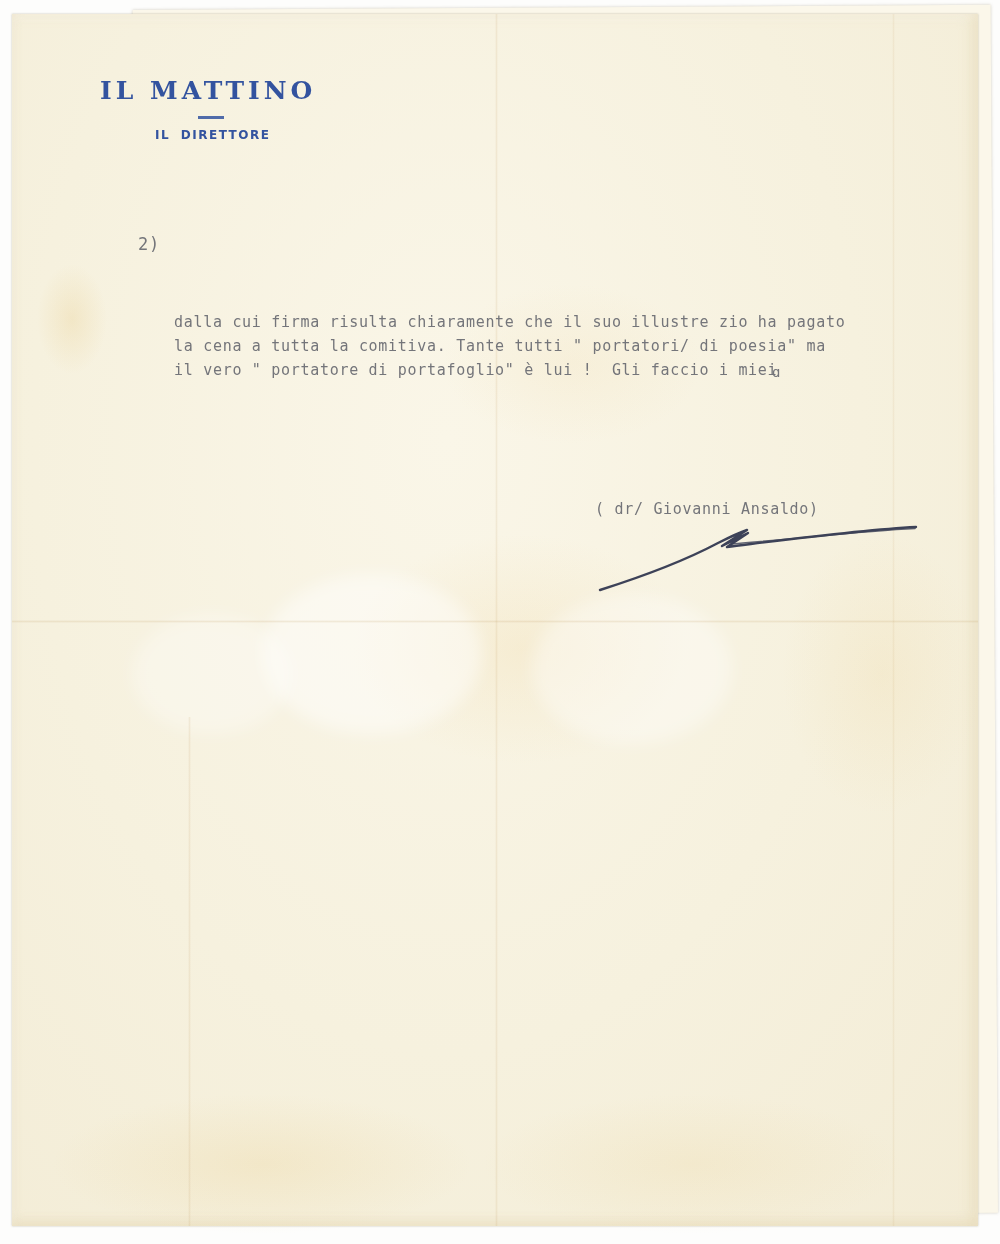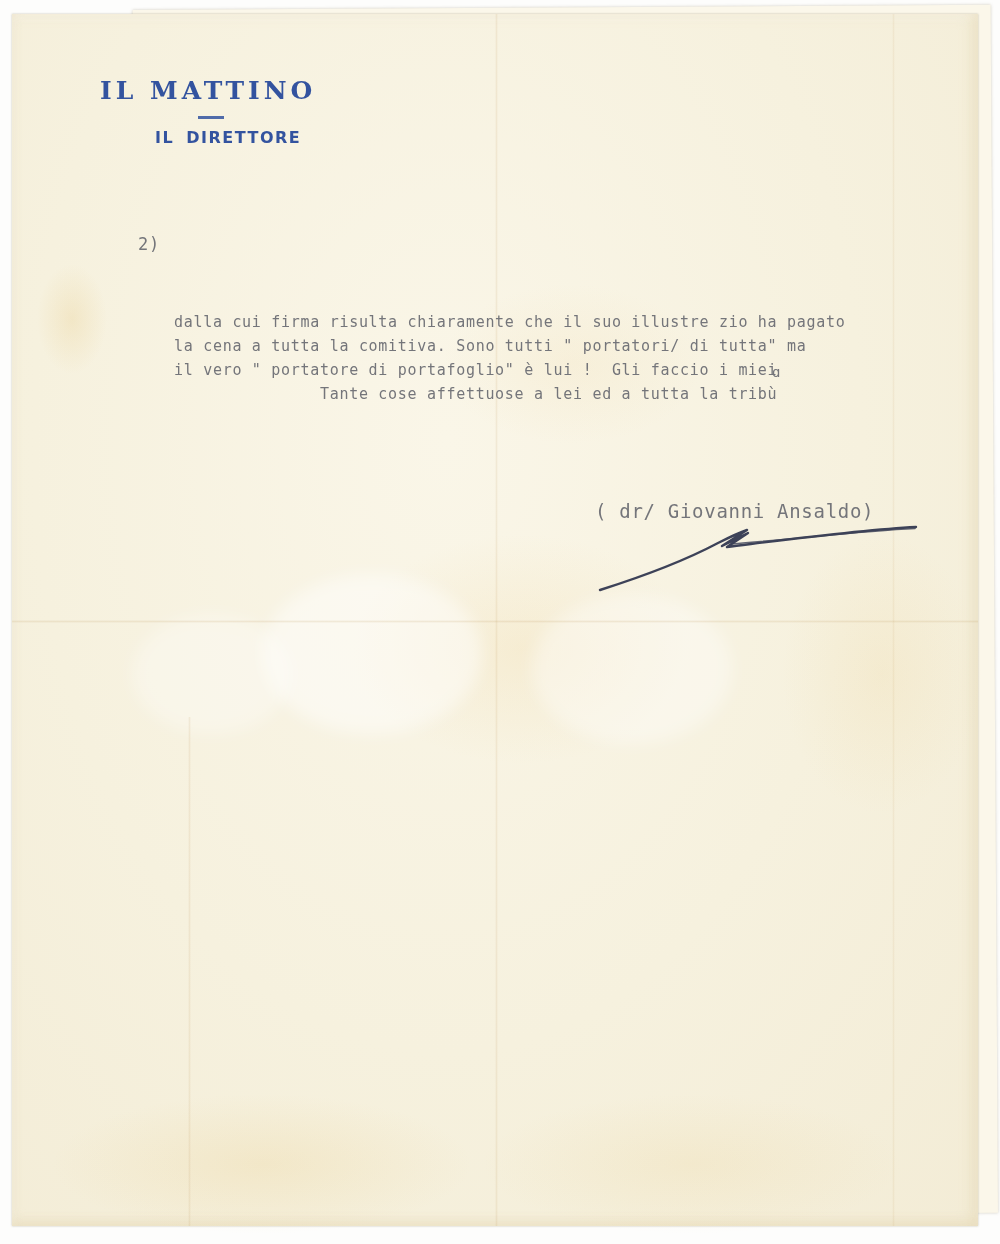--- a/index.html
+++ b/index.html
@@ -67,21 +67,21 @@
     color:var(--letterhead-blue,#33539f);
     white-space:nowrap;
   }
   .lh-rule{
     position:absolute;left:186px;top:102px;width:26px;height:2.5px;
     background:var(--letterhead-blue,#33539f);opacity:.85;
   }
   .lh-subtitle{
     position:absolute;left:143px;top:114px;
     font-family:"DejaVu Sans", sans-serif;
-    font-weight:bold;font-size:16px;letter-spacing:1.5px;word-spacing:5px;
+    font-weight:bold;font-size:12px;letter-spacing:1.5px;word-spacing:5px;
     color:var(--letterhead-blue,#33539f);
     white-space:nowrap;
   }
 
   
   .page-number{
     position:absolute;left:126px;top:220px;
     font-size:17px;color:var(--typewriter-ink,#74757a);
     letter-spacing:.7px;
   }
@@ -91,21 +91,21 @@
     color:var(--typewriter-ink,#74757a);
     letter-spacing:.7px;
   }
   .tw-line{white-space:pre;height:24px;}
   .overstrike{
     position:absolute;left:760px;top:350px;
     font-size:14px;color:var(--typewriter-ink,#74757a);
   }
   .signature-name{
     position:absolute;left:583px;top:486px;
-    font-size:19px;letter-spacing:.7px;
+    font-size:15px;letter-spacing:.7px;
     color:var(--typewriter-ink,#74757a);
     white-space:pre;
   }
   .signature-svg{
     position:absolute;left:574px;top:506px;width:348px;height:84px;
   }
   .signature-svg path{
     fill:none;
     stroke:var(--signature-ink,#3d4258);
     stroke-linecap:round;stroke-linejoin:round;
@@ -135,23 +135,22 @@
     <div class="crease-v left-low"></div>
 
     <div class="lh-title">IL MATTINO</div>
     <div class="lh-rule"></div>
     <div class="lh-subtitle">IL DIRETTORE</div>
 
     <div class="page-number">2)</div>
 
     <div class="body-block">
       <div class="tw-line">dalla cui firma risulta chiaramente che il suo illustre zio ha pagato</div>
-      <div class="tw-line">la cena a tutta la comitiva. Sono tutti " portatori/ di tutta" ma</div>
+      <div class="tw-line">la cena a tutta la comitiva. Tante tutti " portatori/ di poesia" ma</div>
       <div class="tw-line">il vero " portatore di portafoglio" è lui !  Gli faccio i miei</div>
-      <div class="tw-line">               Tante cose affettuose a lei ed a tutta la tribù</div>
     </div>
 
     <span class="overstrike">ɑ</span>
 
     <div class="signature-name">( dr/ Giovanni Ansaldo)</div>
 
     <svg class="signature-svg" viewBox="0 0 348 84">
       <path d="M 14,70 C 55,57 100,40 132,23 C 141,18.5 155,12 161,10
                L 136,26 L 162,13 L 141,27
                C 190,21 272,10 330,7" stroke-width="2.4"></path>

